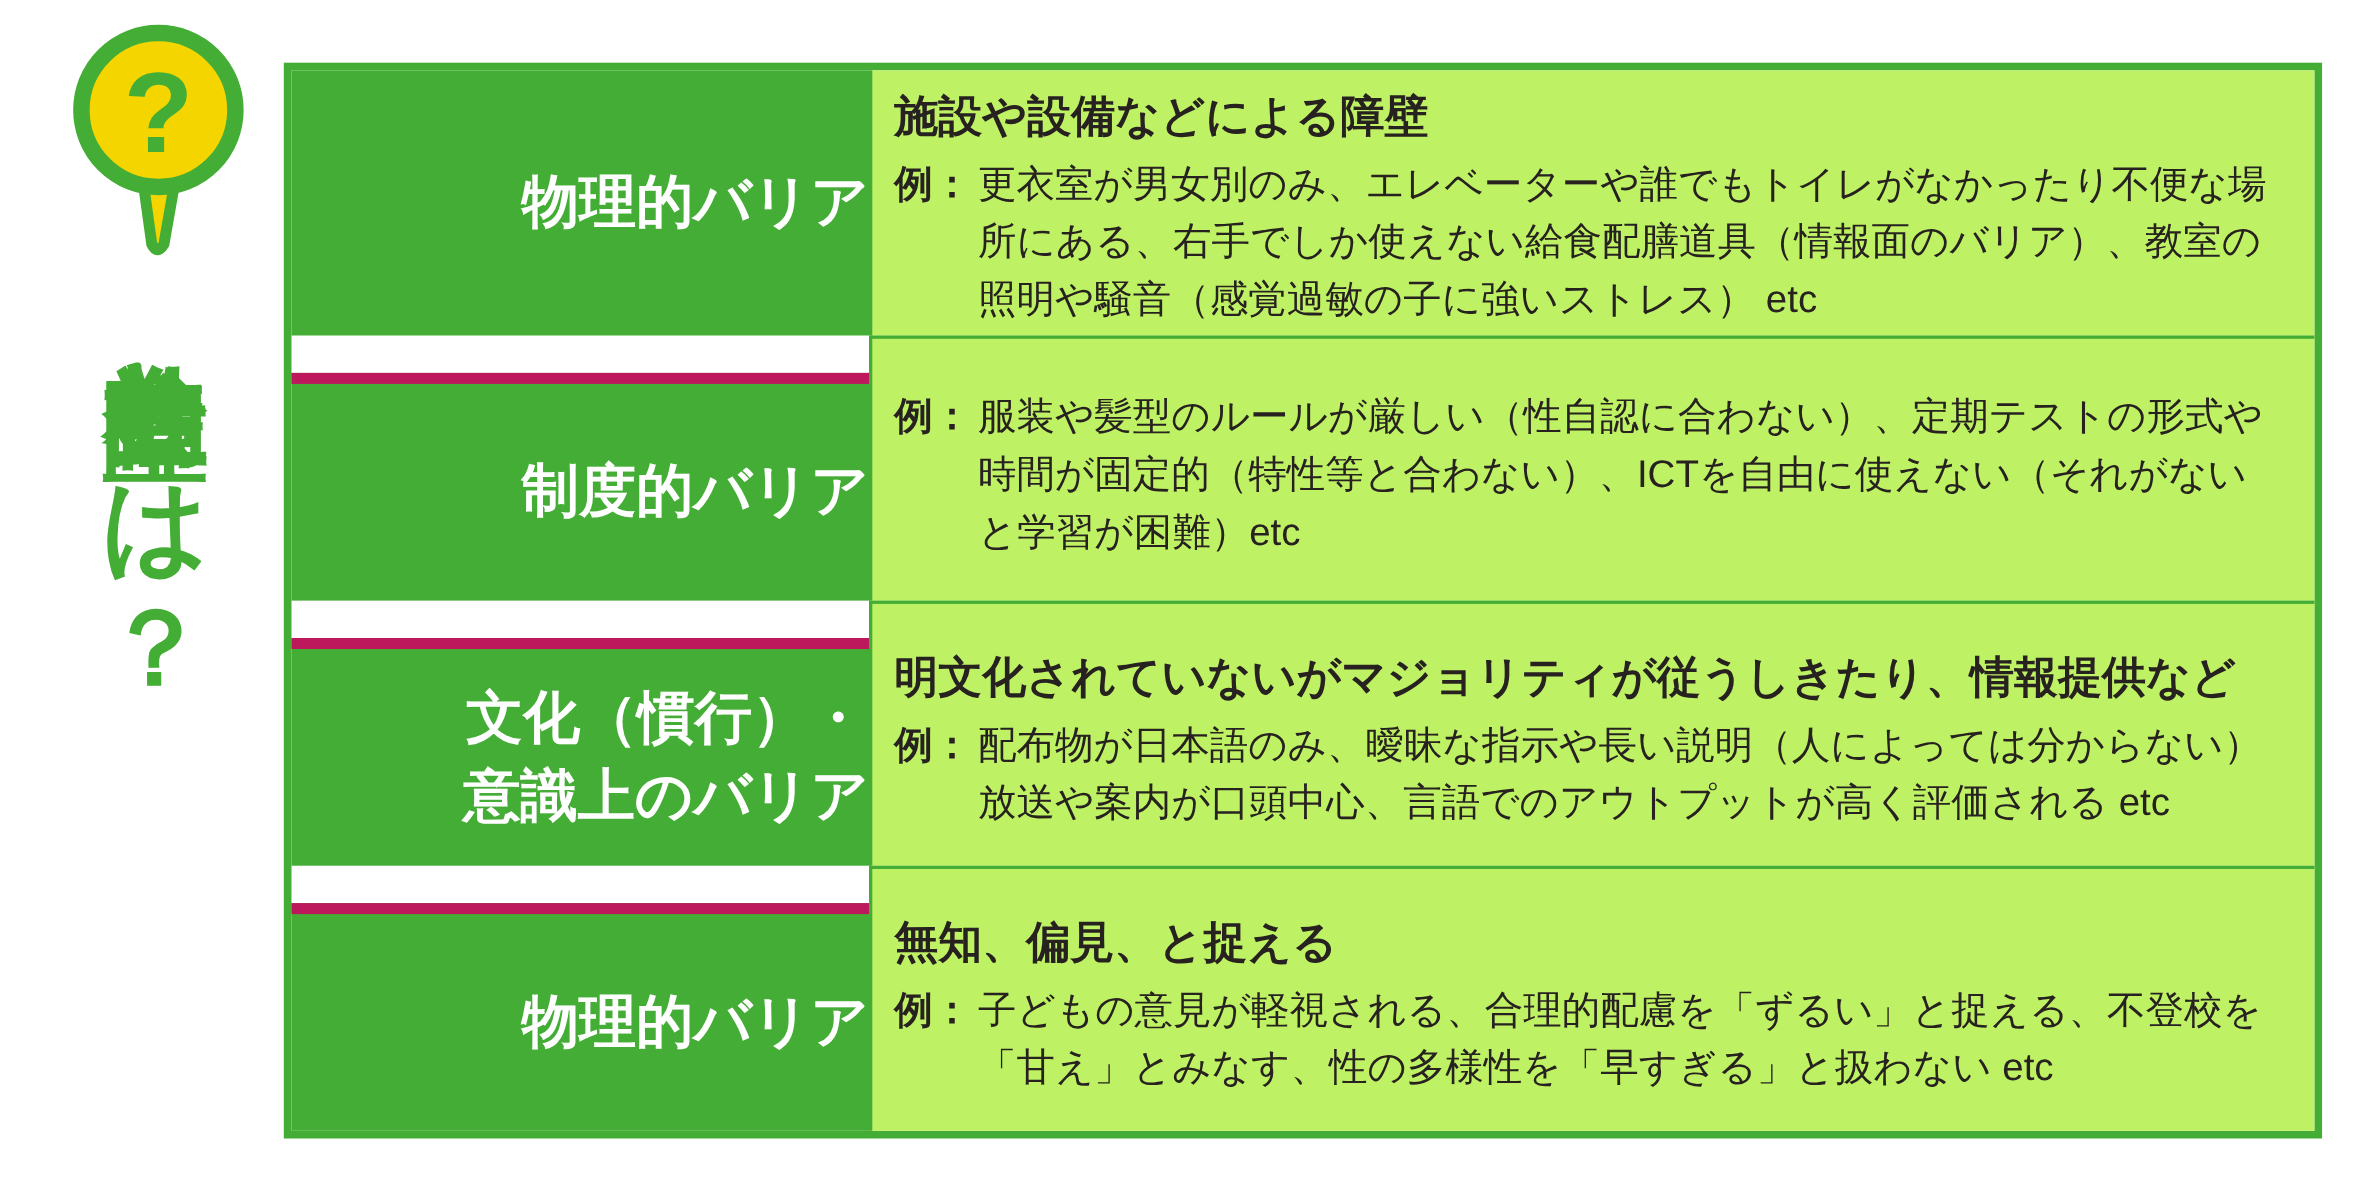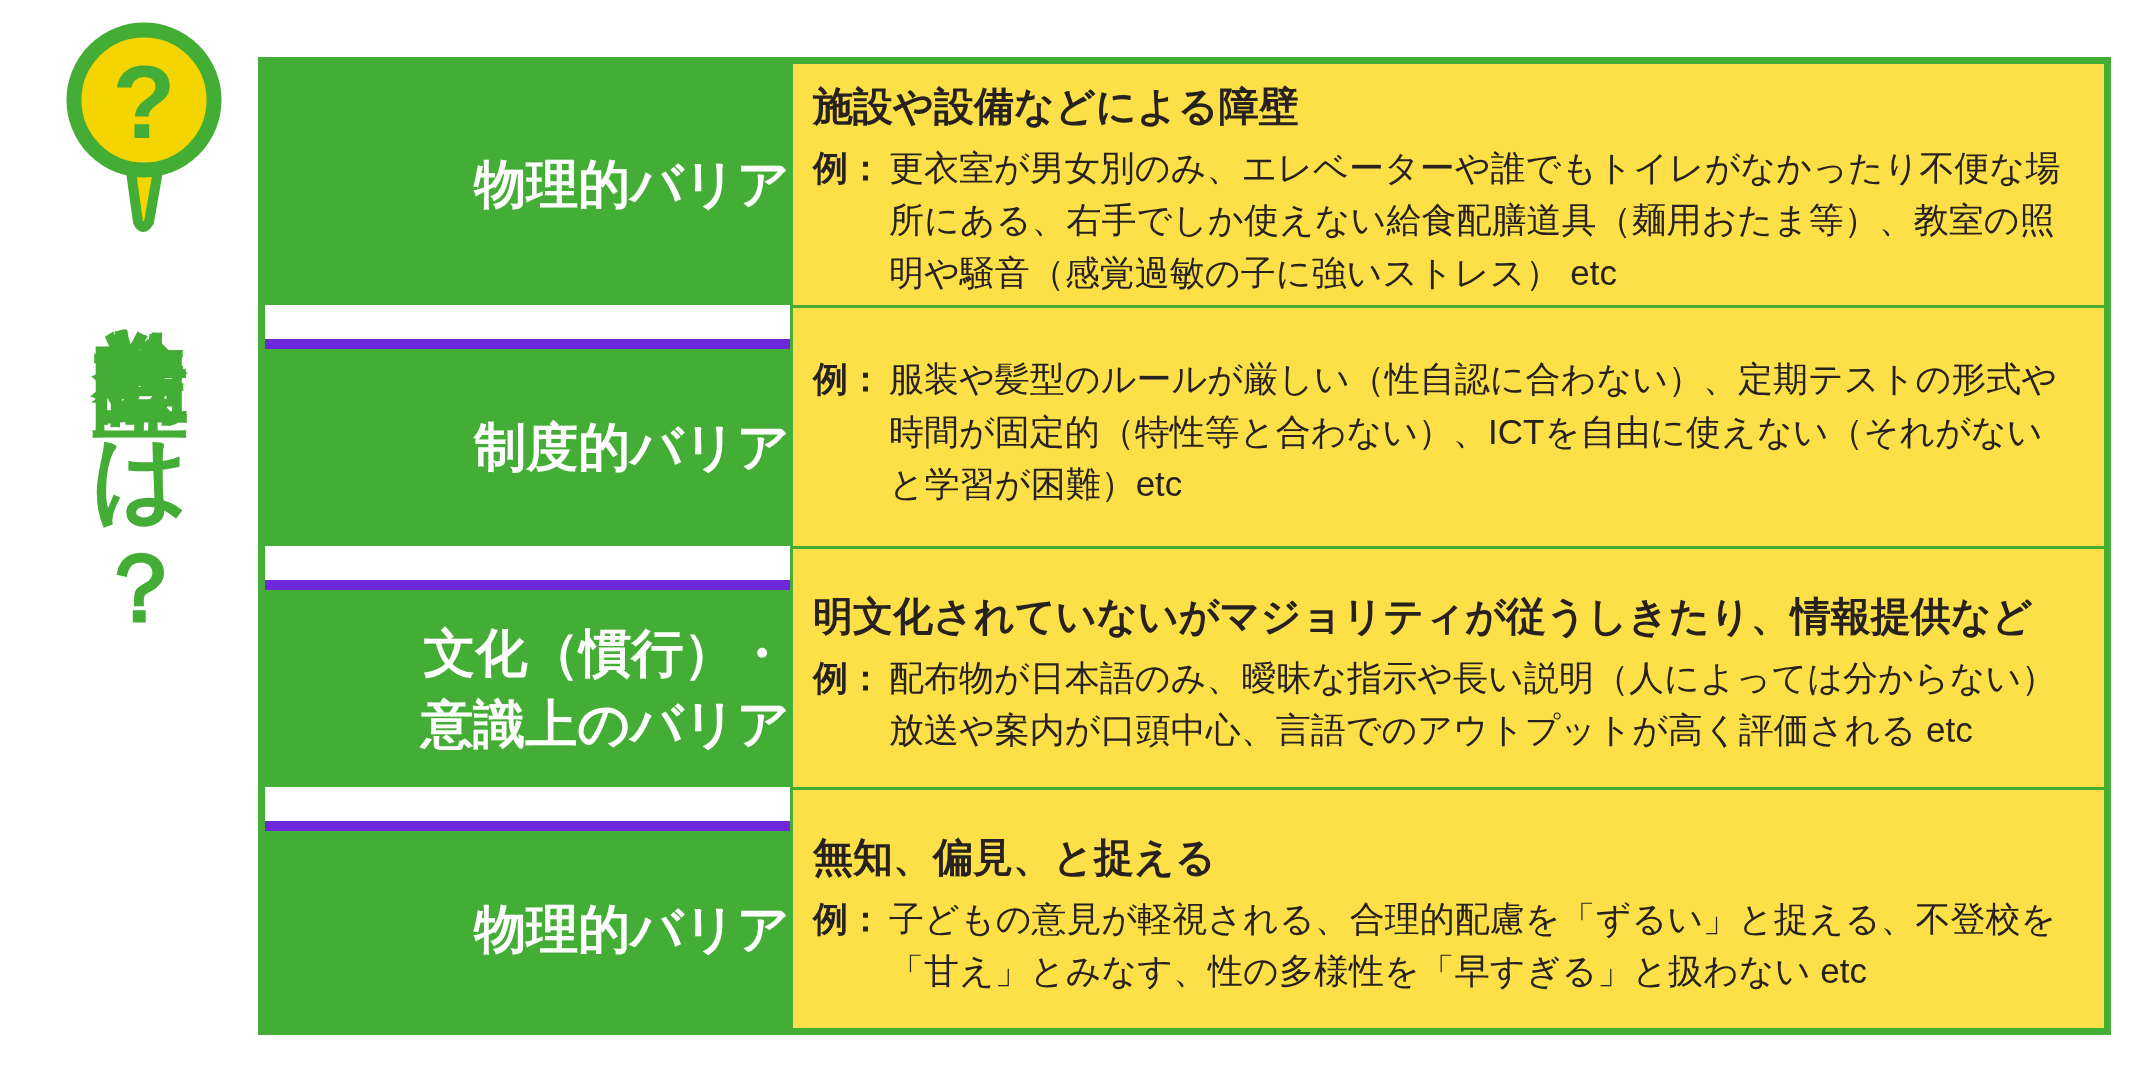--- a/index.html
+++ b/index.html
@@ -42,23 +42,23 @@
     display:flex;align-items:center;justify-content:flex-end;
     text-align:center;
     font-weight:bold;font-size:52px;line-height:1.35;
   }
   .label-cell .label-text{white-space:pre-line;}
   .content-cell{
     flex:1;
     border-left:3px solid var(--green);
     display:flex;flex-direction:column;justify-content:center;
     padding:10px 30px 0 20px;
-    background:#fde047;
+    background:#bef264;
   }
-  .row + .row .label-cell{border-top:10px solid #6d28d9;margin-top:34px;}
+  .row + .row .label-cell{border-top:10px solid #be185d;margin-top:34px;}
   .row + .row .content-cell{border-top:3px solid var(--green);}
 
   .row-heading{
     font-weight:bold;font-size:40px;line-height:1.3;
     margin-bottom:10px;letter-spacing:0px;
   }
   .example{display:flex;align-items:flex-start;font-size:35px;line-height:1.5;}
   .ex-label{flex:0 0 auto;font-weight:bold;margin-right:6px;}
   .ex-text{white-space:pre-line;}
 </style>
@@ -78,21 +78,21 @@
   <div class="barrier-table">
 
     <div class="row">
       <div class="label-cell">
         <span class="label-text">物理的バリア</span>
       </div>
       <div class="content-cell">
         <div class="row-heading">施設や設備などによる障壁</div>
         <div class="example">
           <span class="ex-label">例：</span>
-          <span class="ex-text">更衣室が男女別のみ、エレベーターや誰でもトイレがなかったり不便な場所にある、右手でしか使えない給食配膳道具（麺用おたま等）、教室の照明や騒音（感覚過敏の子に強いストレス） etc</span>
+          <span class="ex-text">更衣室が男女別のみ、エレベーターや誰でもトイレがなかったり不便な場所にある、右手でしか使えない給食配膳道具（情報面のバリア）、教室の照明や騒音（感覚過敏の子に強いストレス） etc</span>
         </div>
       </div>
     </div>
 
     <div class="row">
       <div class="label-cell">
         <span class="label-text">制度的バリア</span>
       </div>
       <div class="content-cell">
         <div class="example">

